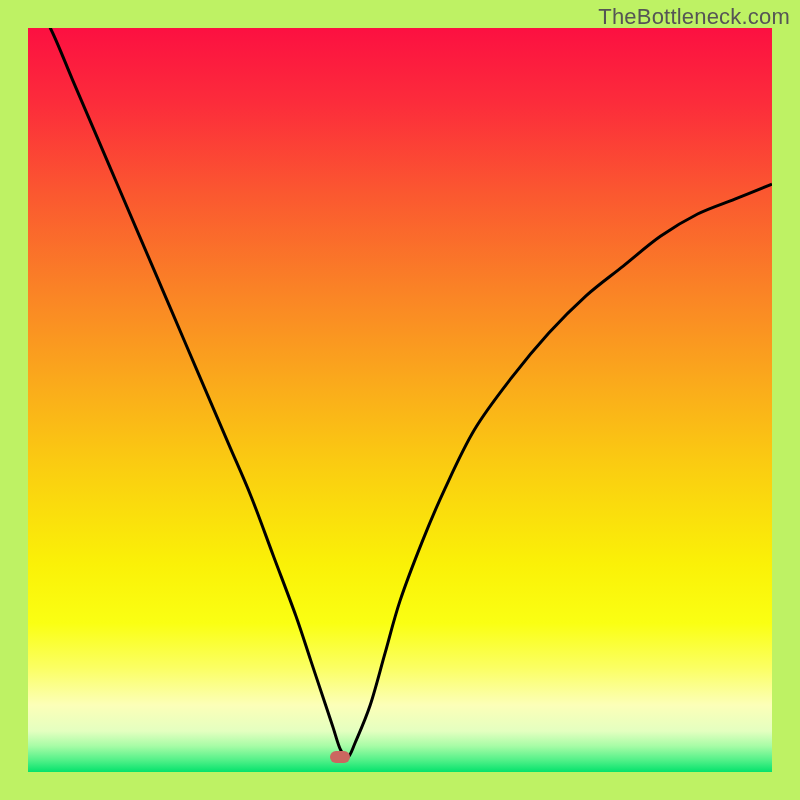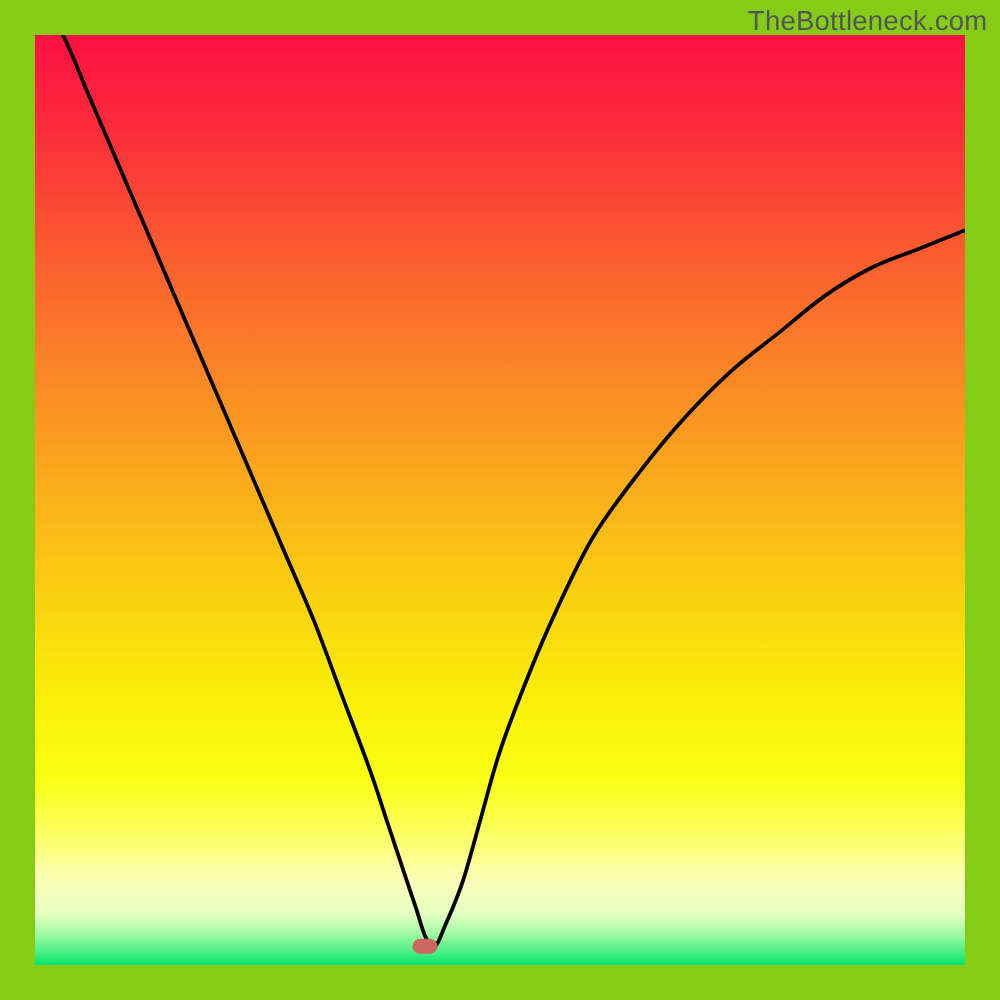--- a/index.html
+++ b/index.html
@@ -8,21 +8,21 @@
     width: 800px;
     height: 800px;
     background: #000000;
     overflow: hidden;
     position: relative;
     font-family: Arial, Helvetica, sans-serif;
   }
   .outer {
     position: absolute;
     inset: 0;
-    background: #84cc16;
+    background: #bef264;
   }
   .plot-area {
     position: absolute;
     left: 28px;
     top: 28px;
     width: 744px;
     height: 744px;
     overflow: hidden;
   }
   .gradient-layer {

